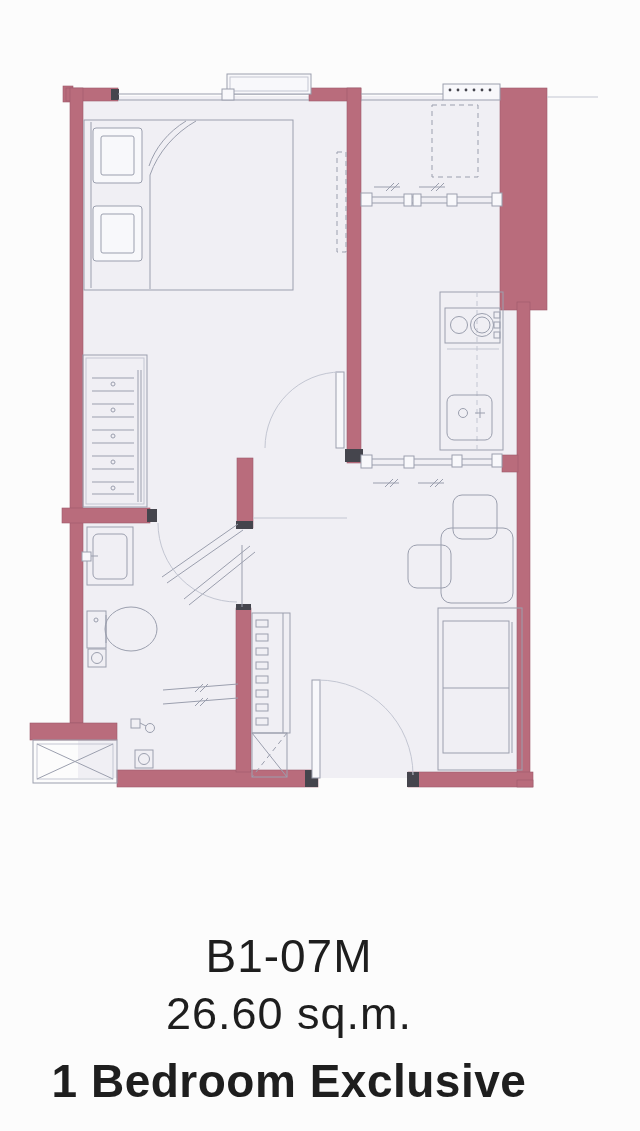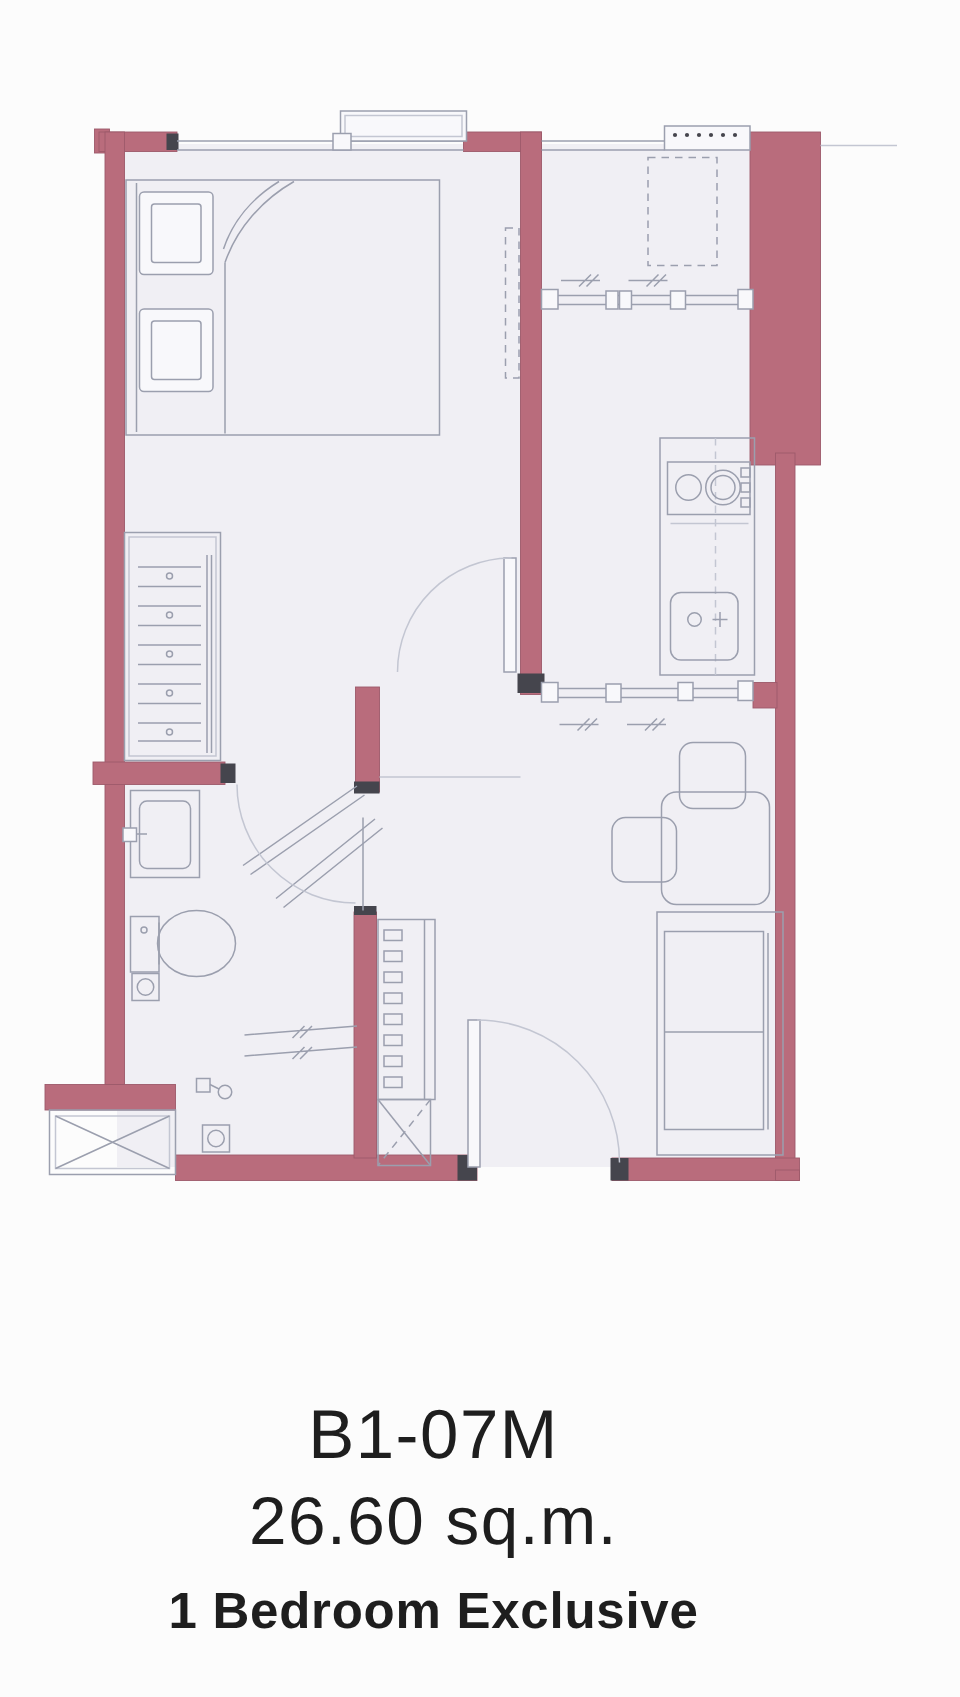--- a/index.html
+++ b/index.html
@@ -20,21 +20,21 @@
   .fx{fill:var(--fixture-fill,#f8f8fb);stroke:var(--line,#9b9fae);stroke-width:1;}
   .fxn{fill:none;stroke:var(--line,#9b9fae);stroke-width:1;}
   .dash{stroke-dasharray:5 4;}
   .dot{fill:var(--cap,#45454d);}
   .caption{
     position:absolute;top:930px;left:0;width:578px;
     text-align:center;color:var(--text,#1e1e1e);
   }
   .caption .code{font-size:46px;line-height:1.15;letter-spacing:1px;}
   .caption .area{font-size:45px;line-height:1.15;margin-top:5px;letter-spacing:1px;text-align:center;}
-  .caption .type{font-size:34px;line-height:1.15;margin-top:15px;font-weight:700;letter-spacing:.5px;}
+  .caption .type{font-size:46px;line-height:1.15;margin-top:15px;font-weight:700;letter-spacing:.5px;}
 </style>
 </head>
 <body>
 
 <div class="page">
 
   <svg class="plan-svg" width="640" height="900" viewBox="0 0 640 900">
 
     <rect class="floor" x="78" y="96" width="446" height="682"></rect>
 

